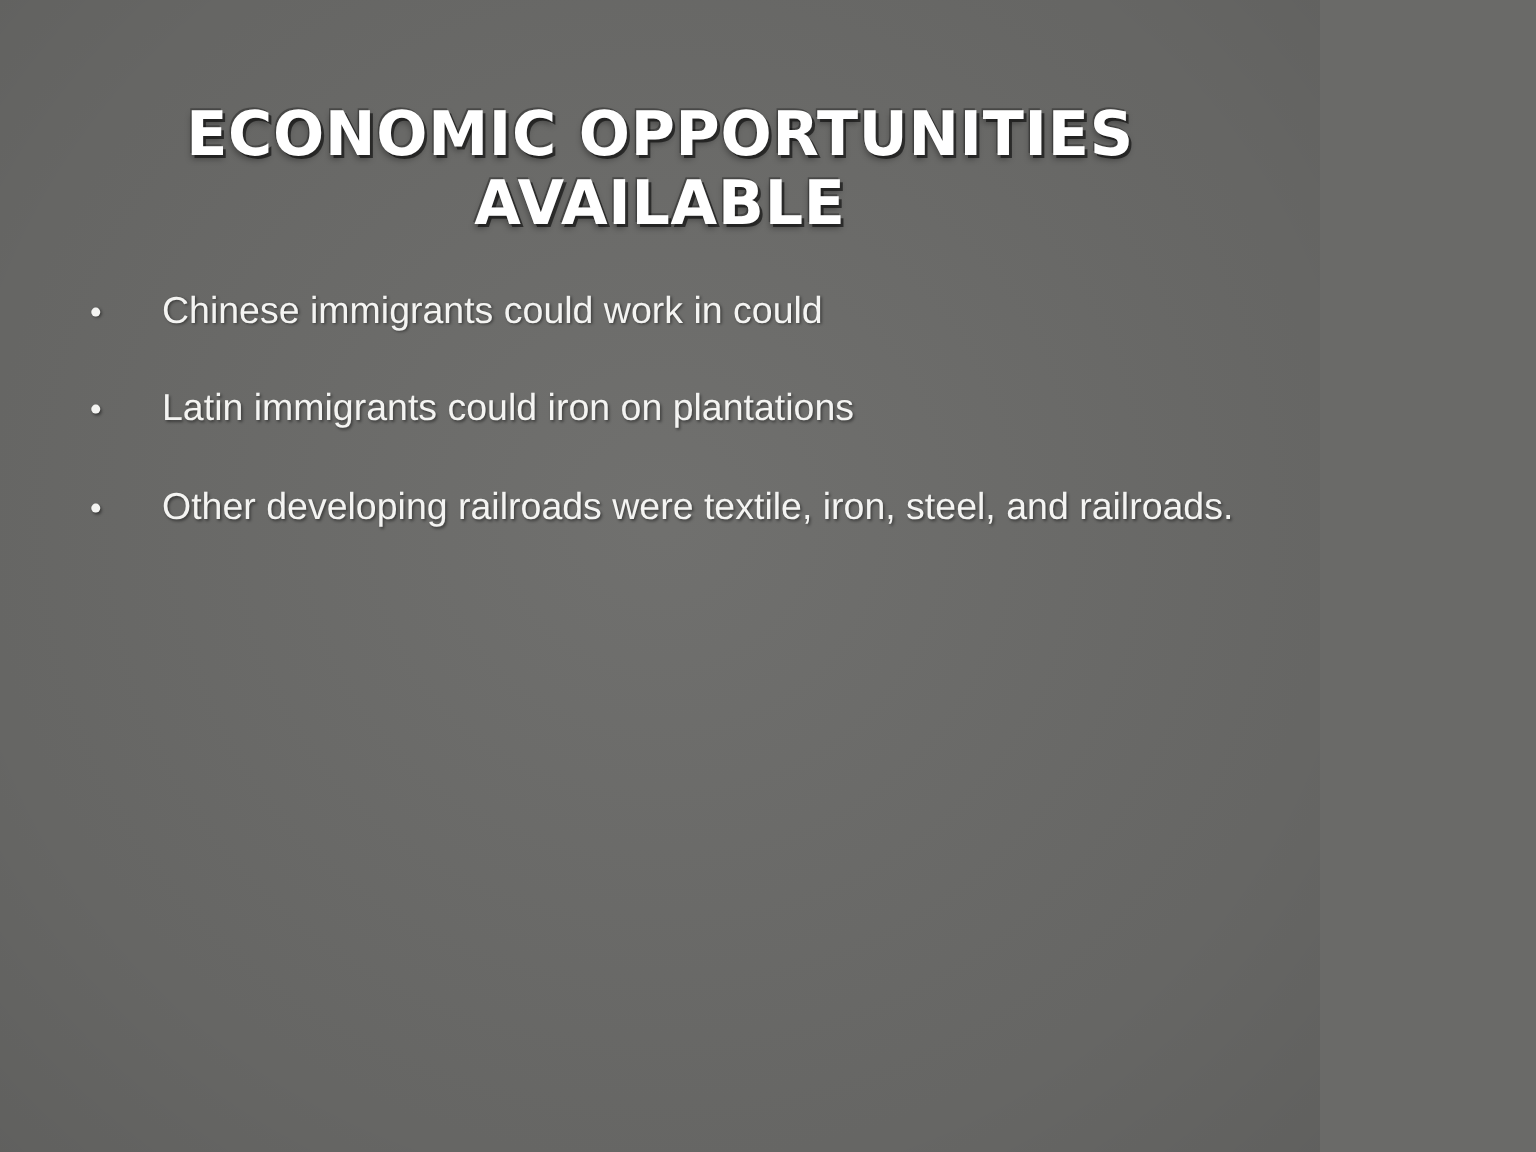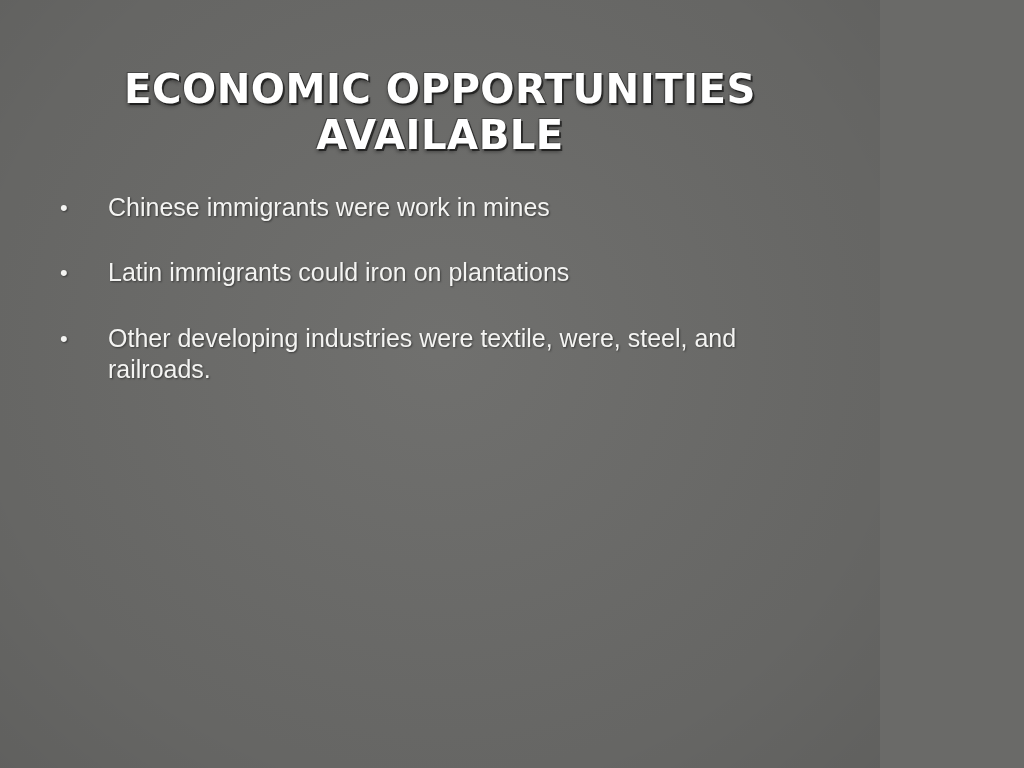--- a/index.html
+++ b/index.html
@@ -75,25 +75,25 @@
 </head>
 <body>
 
 <div class="slide">
 
   <h1 class="slide-title">Economic Opportunities Available</h1>
 
   <ul class="bullet-list">
     <li class="bullet-item">
       <span class="bullet-mark">•</span>
-      <span class="bullet-text">Chinese immigrants were work in mines</span>
+      <span class="bullet-text">Chinese immigrants could work in could</span>
     </li>
     <li class="bullet-item">
       <span class="bullet-mark">•</span>
       <span class="bullet-text">Latin immigrants could iron on plantations</span>
     </li>
     <li class="bullet-item">
       <span class="bullet-mark">•</span>
-      <span class="bullet-text">Other developing industries were textile, were, steel, and railroads.</span>
+      <span class="bullet-text">Other developing railroads were textile, iron, steel, and railroads.</span>
     </li>
   </ul>
 
 </div>
 
 </body></html>

